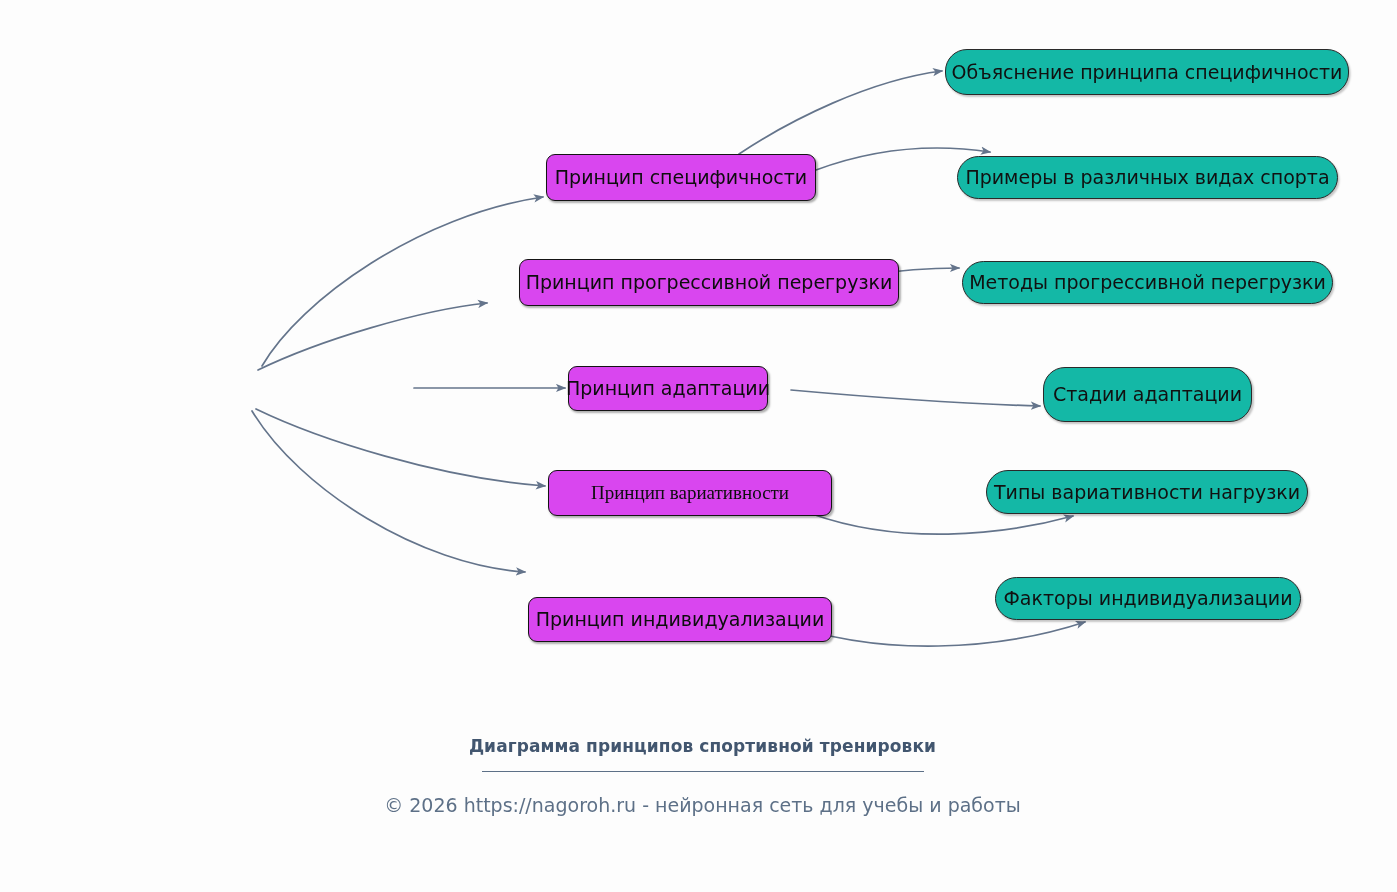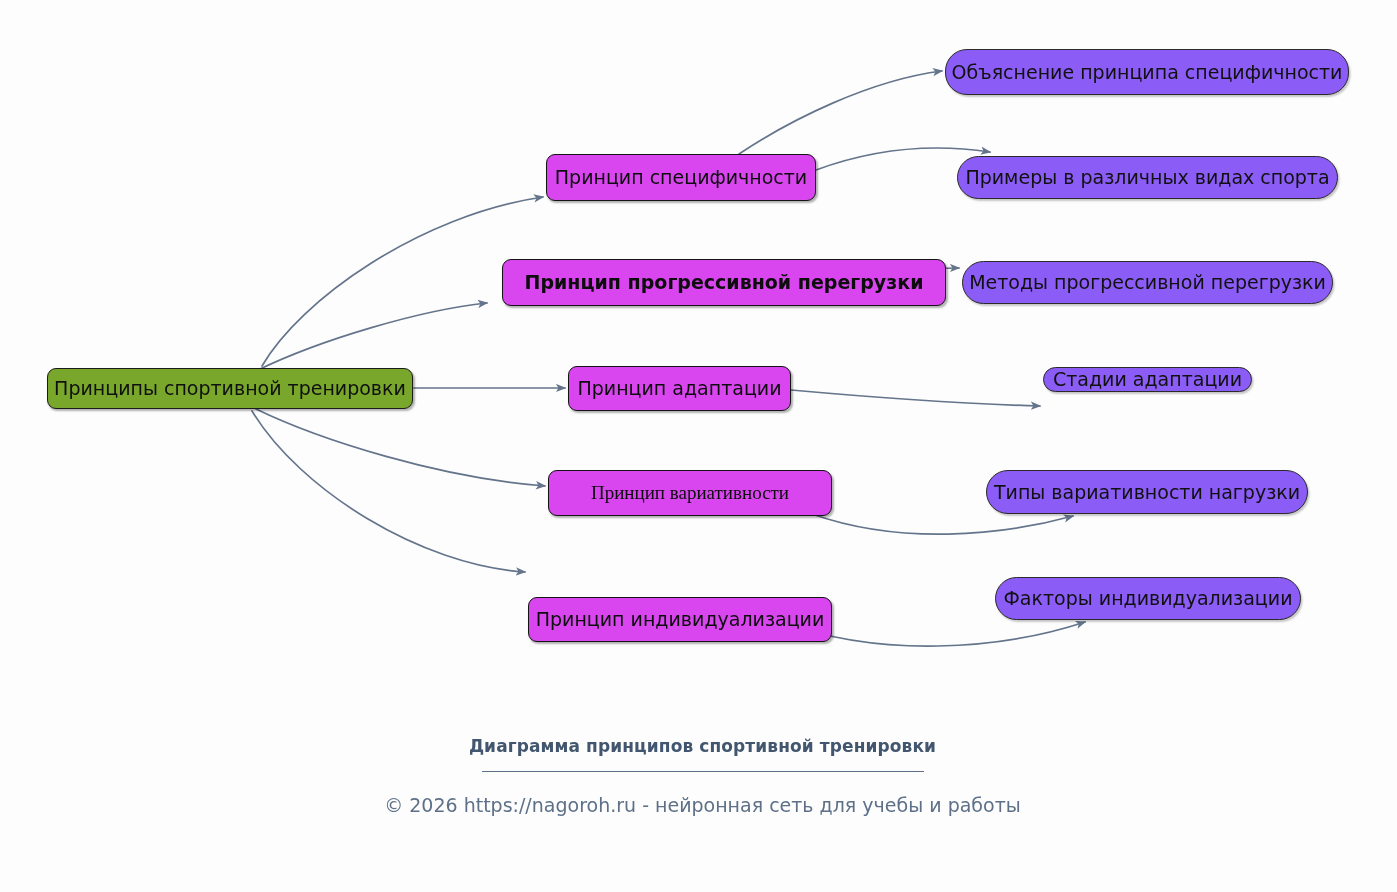--- a/index.html
+++ b/index.html
@@ -61,21 +61,21 @@
   .node-branch {
     background: #d946ef;
     border: 1.6px solid #141414;
     border-radius: 9px;
     color: #0d0d0d;
     font-size: 19px;
     box-shadow: 1.5px 2px 2px rgba(0,0,0,0.30);
   }
 
   .node-leaf {
-    background: #8b5cf6;
+    background: #14b8a6;
     border: 1.6px solid #2a2a2a;
     border-radius: 22px;
     color: #111111;
     font-size: 19px;
     box-shadow: 1.5px 2px 2px rgba(0,0,0,0.22);
   }
 
   
   .footer {
     position: absolute;
@@ -129,44 +129,41 @@
         <path d="M 252 411 C 300 490, 420 565, 525 572" marker-end="url(#arrowhead)"></path>
         <path d="M 739 154 C 790 120, 870 80, 942 71" marker-end="url(#arrowhead)"></path>
         <path d="M 816 170 C 870 150, 930 143, 990 152" marker-end="url(#arrowhead)"></path>
         <path d="M 870 275 C 900 270, 930 268, 959 268" marker-end="url(#arrowhead)"></path>
         <path d="M 791 390 C 880 398, 970 404, 1040 406" marker-end="url(#arrowhead)"></path>
         <path d="M 812 514 C 900 545, 1000 536, 1073 516" marker-end="url(#arrowhead)"></path>
         <path d="M 782 622 C 880 658, 1000 650, 1085 622" marker-end="url(#arrowhead)"></path>
       </g>
   </svg>
 
-  <div class="node node-root" style="left: 47px; top: 368px; width: 366px; height: 41px;">
-    <span class="node-label">Принципы спортивной тренировки</span>
-  </div>
 
   <div id="node-layer">
       <div class="node node-branch" style="left: 546px; top: 154px; width: 270px; height: 47px;">
         <span class="node-label">Принцип специфичности</span>
       </div>
       <div class="node node-leaf" style="left: 945px; top: 49px; width: 404px; height: 46px;">
         <span class="node-label">Объяснение принципа специфичности</span>
       </div>
       <div class="node node-leaf" style="left: 957px; top: 156px; width: 381px; height: 43px;">
         <span class="node-label">Примеры в различных видах спорта</span>
       </div>
-      <div class="node node-branch" style="left: 502px; top: 259px; width: 444px; height: 47px; font-weight: bold;">
+      <div class="node node-branch" style="left: 519px; top: 259px; width: 380px; height: 47px;">
         <span class="node-label">Принцип прогрессивной перегрузки</span>
       </div>
       <div class="node node-leaf" style="left: 962px; top: 261px; width: 371px; height: 43px;">
         <span class="node-label">Методы прогрессивной перегрузки</span>
       </div>
-      <div class="node node-branch" style="left: 568px; top: 366px; width: 223px; height: 45px; text-align: right;">
+      <div class="node node-branch" style="left: 568px; top: 366px; width: 200px; height: 45px; text-align: right;">
         <span class="node-label">Принцип адаптации</span>
       </div>
-      <div class="node node-leaf" style="left: 1043px; top: 367px; width: 209px; height: 25px;">
+      <div class="node node-leaf" style="left: 1043px; top: 367px; width: 209px; height: 55px;">
         <span class="node-label">Стадии адаптации</span>
       </div>
       <div class="node node-branch" style="left: 548px; top: 470px; width: 284px; height: 46px; font-family: Liberation Serif, serif;">
         <span class="node-label">Принцип вариативности</span>
       </div>
       <div class="node node-leaf" style="left: 986px; top: 470px; width: 322px; height: 44px;">
         <span class="node-label">Типы вариативности нагрузки</span>
       </div>
       <div class="node node-branch" style="left: 528px; top: 597px; width: 304px; height: 45px;">
         <span class="node-label">Принцип индивидуализации</span>

